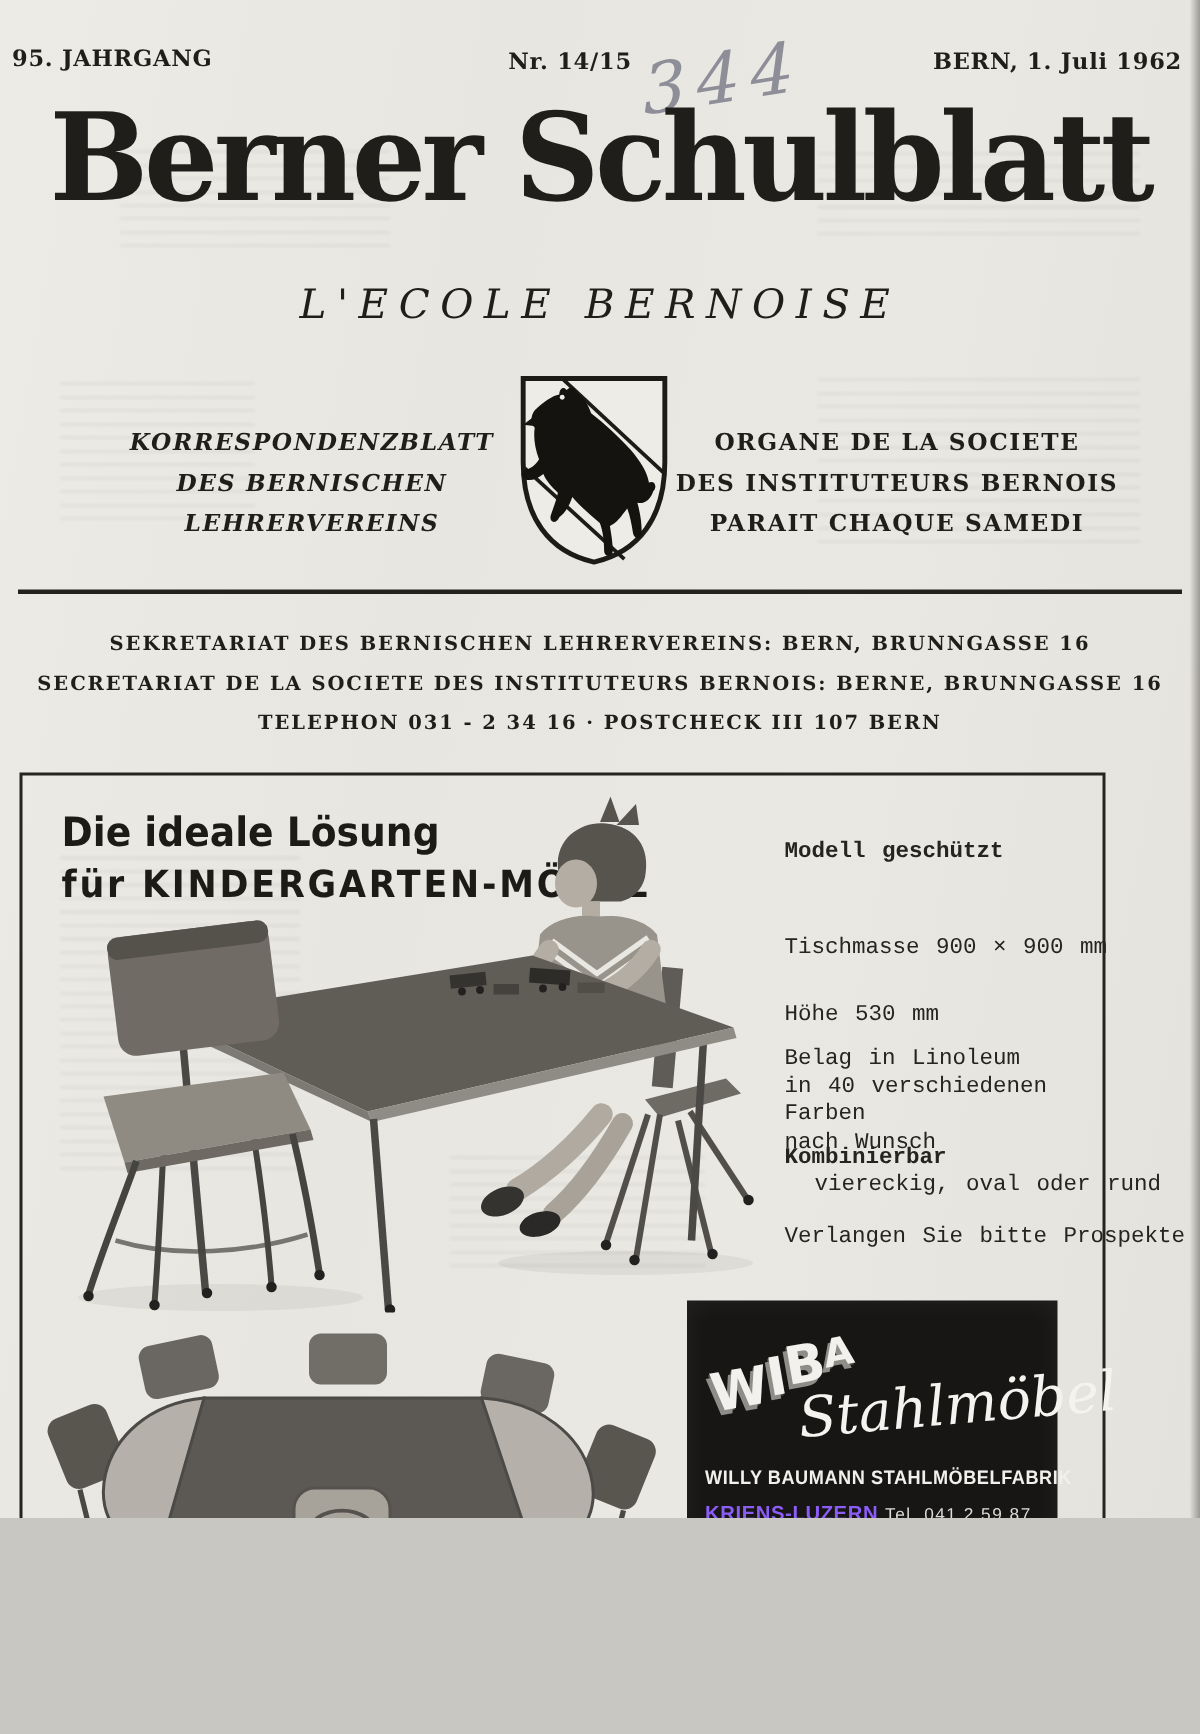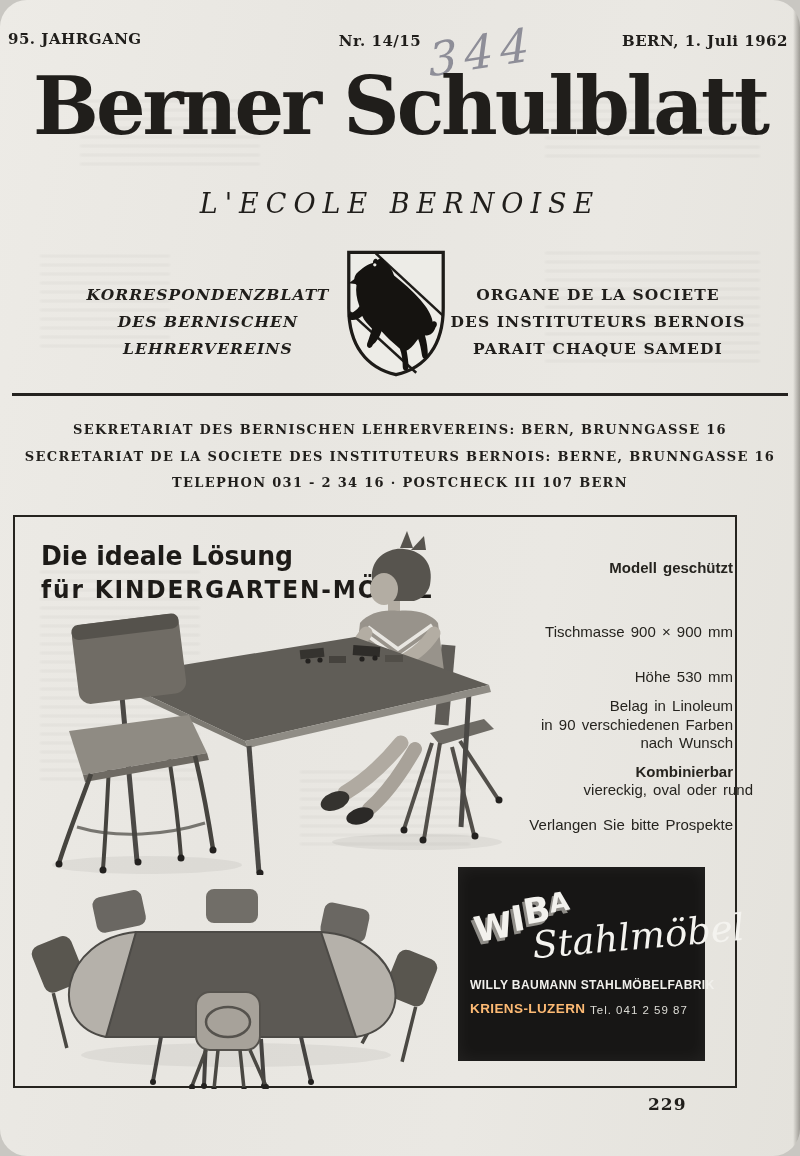--- a/index.html
+++ b/index.html
@@ -1,19 +1,19 @@
 <!DOCTYPE html>
 <html><head>
 <meta charset="utf-8">
 <style>
   html,body{margin:0;padding:0;background:#c9c7c2;}
   .page{
-    position:relative;width:800px;height:1156px;margin:0 auto;overflow:hidden;
+    position:relative;width:800px;height:1012px;margin:0 auto;overflow:hidden;
     background:linear-gradient(100deg,#edebe6 0%,#e8e6e1 35%,#eae8e3 65%,#e4e2dc 100%);
-    font-family:"DejaVu Serif",serif;color:#201e1b;border-radius:27px;
+    font-family:"DejaVu Serif",serif;color:#201e1b;
   }
   .abs{position:absolute;}
   
   .edge-right{right:0;top:0;bottom:0;width:7px;
     background:linear-gradient(to right,rgba(120,116,110,0),rgba(95,92,86,.55));}
   .ghost{opacity:.045;filter:blur(1.2px);
     background:repeating-linear-gradient(0deg,#1a1a1a 0 2px,transparent 2px 9px);}
   
   .meta{top:30px;left:0;width:100%;height:22px;font-weight:700;font-size:15px;letter-spacing:.5px;}
   .meta-left{left:8px;top:0;}
@@ -31,42 +31,42 @@
   .emblem{left:343px;top:247px;width:106px;height:134px;}
   .rule{top:393px;left:12px;width:776px;height:3px;background:#24221f;}
   .secretariat{top:417px;left:0;width:100%;text-align:center;font-weight:700;
     font-size:13px;line-height:26.5px;letter-spacing:1.3px;}
   
   .adbox{left:13px;top:515px;width:720px;height:569px;border:2px solid #26241f;}
   .ad-h{left:26px;font-family:"DejaVu Sans",sans-serif;font-weight:700;color:#1d1b18;
     transform:scaleX(.93);transform-origin:left;white-space:nowrap;}
   .ad-h1{top:23px;font-size:27px;}
   .ad-h2{top:58px;font-size:25px;letter-spacing:2px;}
-  .spec{left:508px;width:210px;font-family:Liberation Sans, sans-serif;font-size:15px;
-    color:#26241f;word-spacing:2px;white-space:nowrap;text-align:right;}
+  .spec{left:508px;width:210px;font-family:Liberation Mono, monospace;font-size:15px;
+    color:#26241f;word-spacing:2px;white-space:nowrap;}
   .spec.b{font-weight:700;}
   .spec.multi{line-height:18.5px;white-space:normal;}
   .photo{pointer-events:none;}
   
   .wiba{left:443px;top:350px;width:247px;height:194px;background:#171615;
     box-shadow:inset 0 0 18px rgba(255,255,255,.06);}
   .wiba-logo{left:14px;top:26px;transform:rotate(-10deg);white-space:nowrap;
     font-family:"DejaVu Sans",sans-serif;font-weight:800;color:#f2f1ed;}
   .wiba-logo span{display:inline-block;font-size:35px;
     text-shadow:-3px 3px 0 #8f8d88,-1px 1px 0 #55534f;}
   .wl0{transform:translateY(9px);}
   .wl1{transform:translateY(5px);}
   .wl2{transform:translateY(0);}
   .wl3{transform:translateY(-7px);font-size:26px !important;}
   .wiba-script{left:74px;top:48px;transform:rotate(-5deg);font-style:italic;
     font-size:37px;color:#f4f3ef;font-family:"DejaVu Serif",serif;white-space:nowrap;}
   .wiba-company{left:12px;top:110px;width:230px;color:#f1f0ec;font-weight:700;
     font-family:"Liberation Sans","DejaVu Sans",sans-serif;font-size:13px;letter-spacing:.4px;
     transform:scaleX(.93);transform-origin:left;white-space:nowrap;}
-  .wiba-loc{left:12px;top:134px;color:#fdba74;font-weight:700;
+  .wiba-loc{left:12px;top:134px;color:#8b5cf6;font-weight:700;
     font-family:"Liberation Sans","DejaVu Sans",sans-serif;font-size:13.5px;letter-spacing:.4px;}
   .wiba-tel{left:132px;top:137px;color:#dddcd6;font-family:"Liberation Sans","DejaVu Sans",sans-serif;
     font-size:11.5px;letter-spacing:1px;}
   .pagenum{top:1094px;left:648px;font-weight:700;font-size:17px;letter-spacing:1px;}
 </style>
 </head>
 <body>
 
 <div class="page">
 
@@ -207,21 +207,21 @@
         <circle cx="86" cy="343" r="3.5" fill="#23211f"></circle>
           <circle cx="164" cy="331" r="3.5" fill="#23211f"></circle>
       </g>
     </svg>
 
     <div class="abs spec b" style="top:42px;">Modell geschützt</div>
     <div class="abs spec" style="top:106px;">Tischmasse 900 × 900 mm</div>
     <div class="abs spec" style="top:141px;margin-top:10px;">Höhe 530 mm</div>
     <div class="abs spec multi" style="top:180px;">
       <div>Belag in Linoleum</div>
-      <div>in 90 verschiedenen Farben</div>
+      <div>in 40 verschiedenen Farben</div>
       <div>nach Wunsch</div>
     </div>
     <div class="abs spec b" style="top:246px;">Kombinierbar</div>
     <div class="abs spec" style="top:264px;margin-left:20px;">viereckig, oval oder rund</div>
     <div class="abs spec" style="top:299px;">Verlangen Sie bitte Prospekte</div>
 
     <svg class="abs photo" style="left:6px;top:370px;" width="430" height="202" viewBox="0 0 430 202">
       <ellipse cx="215" cy="168" rx="155" ry="12" fill="#000" opacity=".05"></ellipse>
       <g>
         <g transform="translate(70,12) rotate(-12)">

